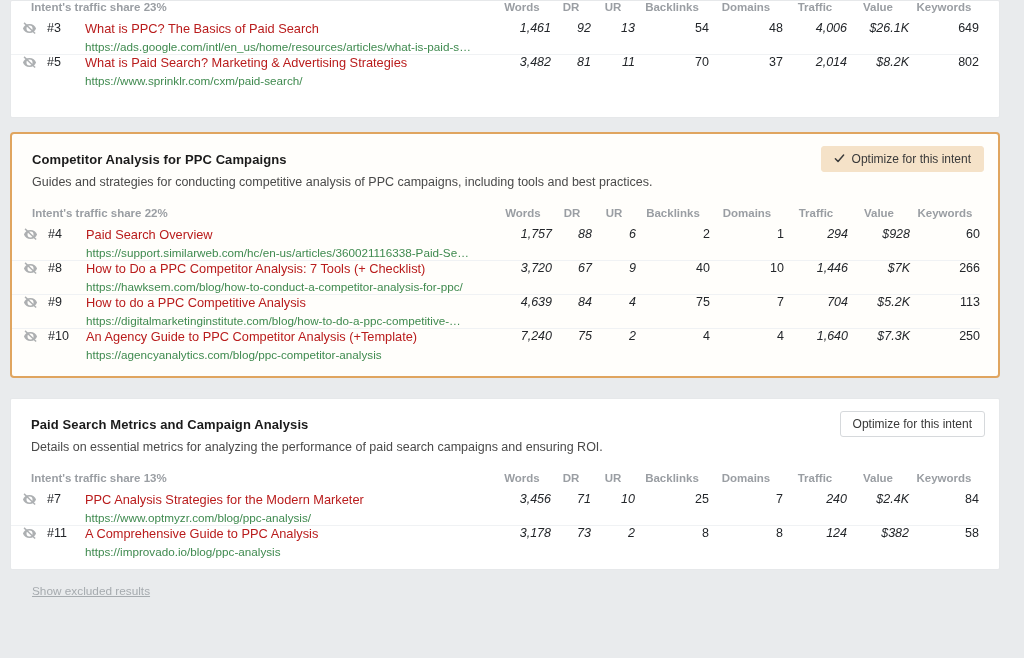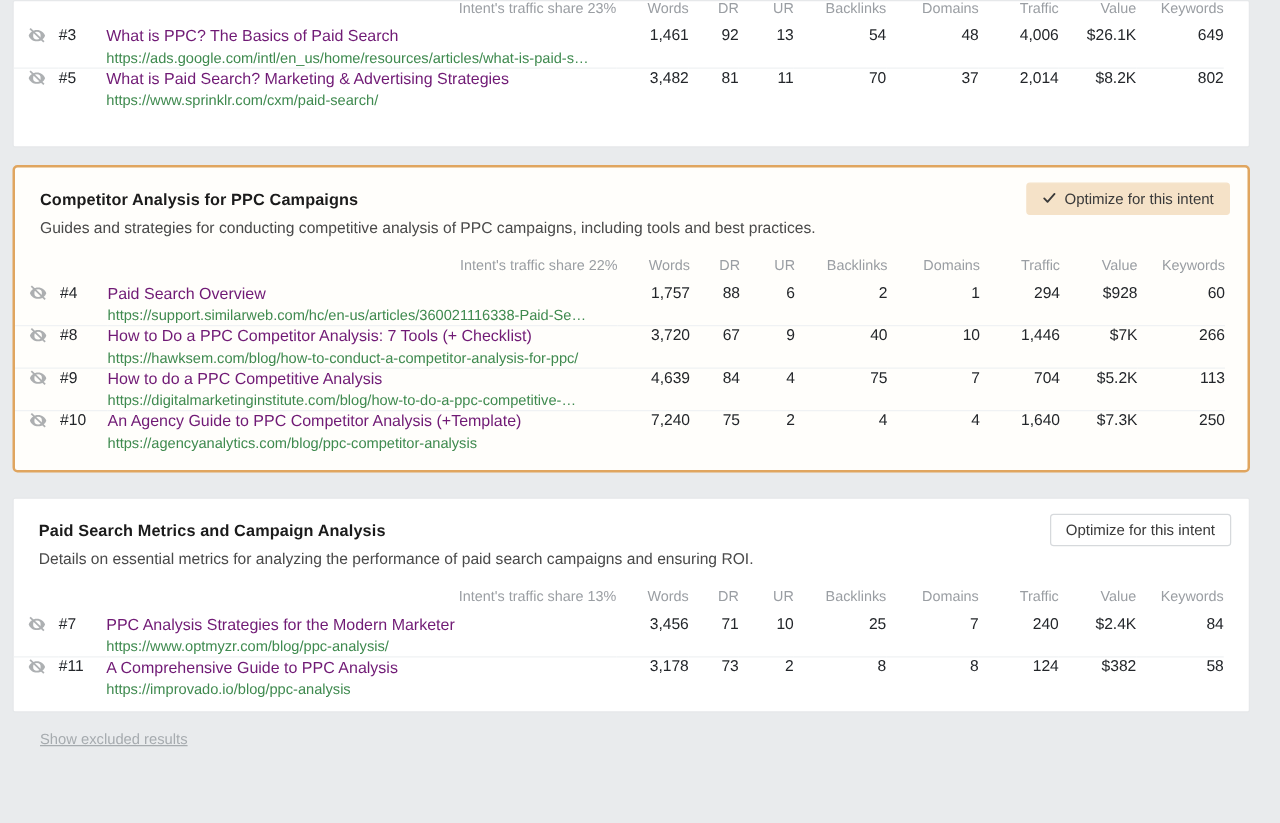--- a/index.html
+++ b/index.html
@@ -99,26 +99,25 @@
   }
   .check-icon svg { display: block; }
 
   
   table.results {
     width: 100%;
     border-collapse: collapse;
     table-layout: fixed;
   }
   table.results th {
-    font-weight: normal;
+    font-weight: bold;
     font-size: 11.5px;
     color: #9a9ea3;
     padding: 0 0 8px 0;
     vertical-align: bottom;
-    text-align: right;
   }
   th.c-intent {
     text-align: left;
     padding-left: 20px !important;
   }
   table.results td {
     padding: 0;
     vertical-align: top;
     font-size: 12.5px;
     color: #23262a;
@@ -145,37 +144,37 @@
 
   td.num { text-align: right; padding-right: 0; }
 
   .eye-cell { text-align: center; padding-left: 14px; }
   .eye-icon { display: inline-block; width: 15px; height: 15px; opacity: .55; }
   .eye-icon svg { display: block; }
 
   .rank { color: #42474d; font-size: 12.5px; text-align: left; }
 
   .title-link {
-    color: #701a75;
+    color: #b91c1c;
     text-decoration: none;
     font-size: 12.8px;
     display: block;
     line-height: 1.25;
   }
   .url {
     color: #3f8a4f;
     font-size: 11.7px;
     margin-top: 3px;
     line-height: 1.2;
     white-space: nowrap;
     overflow: hidden;
     text-overflow: ellipsis;
   }
   .linknum { color: #2c6ecb; }
-  .plainnum { color: #23262a; }
+  .plainnum { color: #23262a; font-style: italic; }
 
   .table-wrap { padding: 0 20px 0 0; }
   .table-wrap.padded-top { padding-top: 16px; }
 
   
   .excluded {
     margin: 14px 0 0 22px;
     font-size: 11.8px;
     color: #a6abaf;
     text-decoration: underline;

